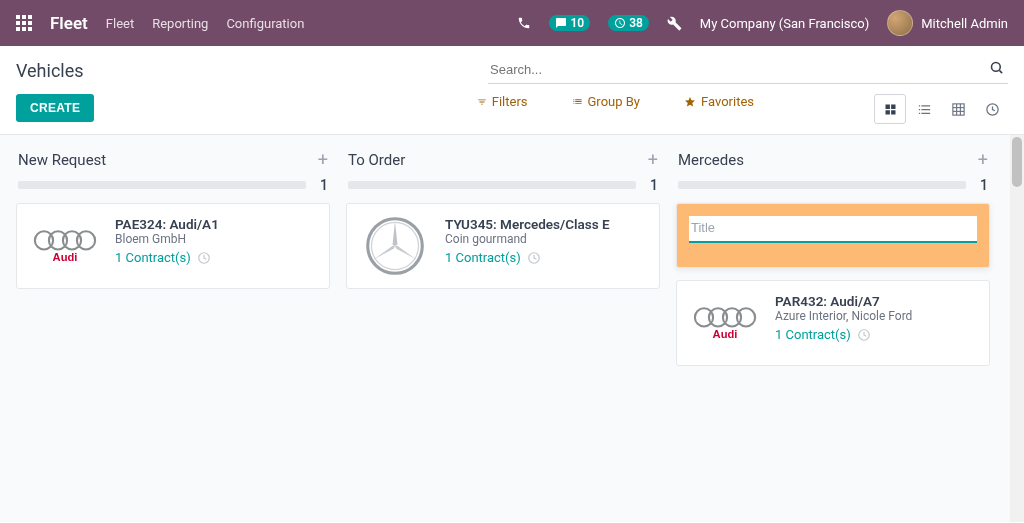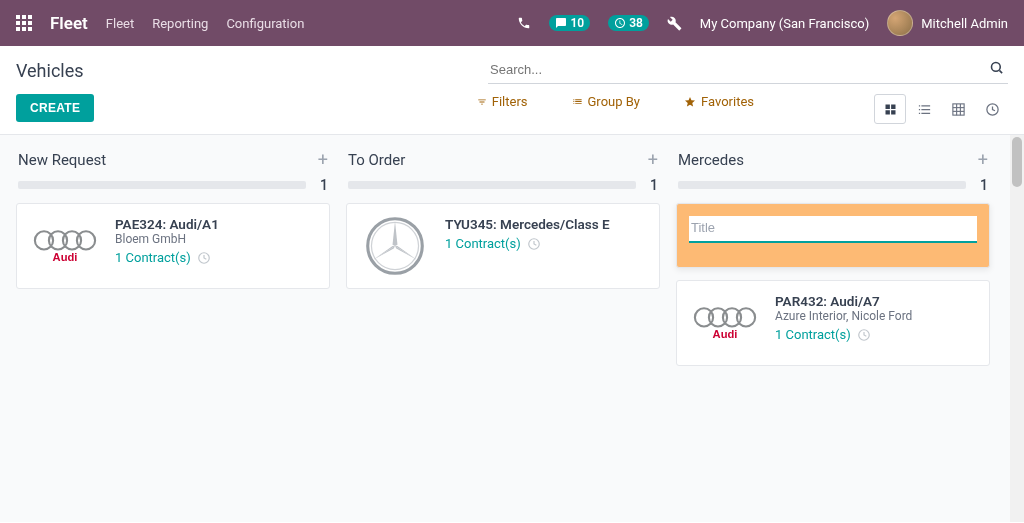--- a/index.html
+++ b/index.html
@@ -244,20 +244,21 @@
                 <path d="M50 50 L50 10 L46 48 Z"></path>
                 <path d="M50 50 L85 72 L52 54 Z"></path>
                 <path d="M50 50 L85 72 L54 50 Z"></path>
                 <path d="M50 50 L15 72 L48 54 Z"></path>
                 <path d="M50 50 L15 72 L46 50 Z"></path>
               </g>
             </svg>
       </div>
       <div class="card-body">
         <div class="card-title">TYU345: Mercedes/Class E</div>
+        <div class="card-sub">Coin gourmand</div>
         <div class="card-contract">
           <span>1 Contract(s)</span>
           <span class="clock-icon">
                 <svg width="14" height="14" viewBox="0 0 24 24" fill="none" stroke="currentColor" stroke-width="2">
                   <circle cx="12" cy="12" r="9"></circle>
                   <polyline points="12 7 12 12 16 14"></polyline>
                 </svg>
               </span>
         </div>
       </div>

